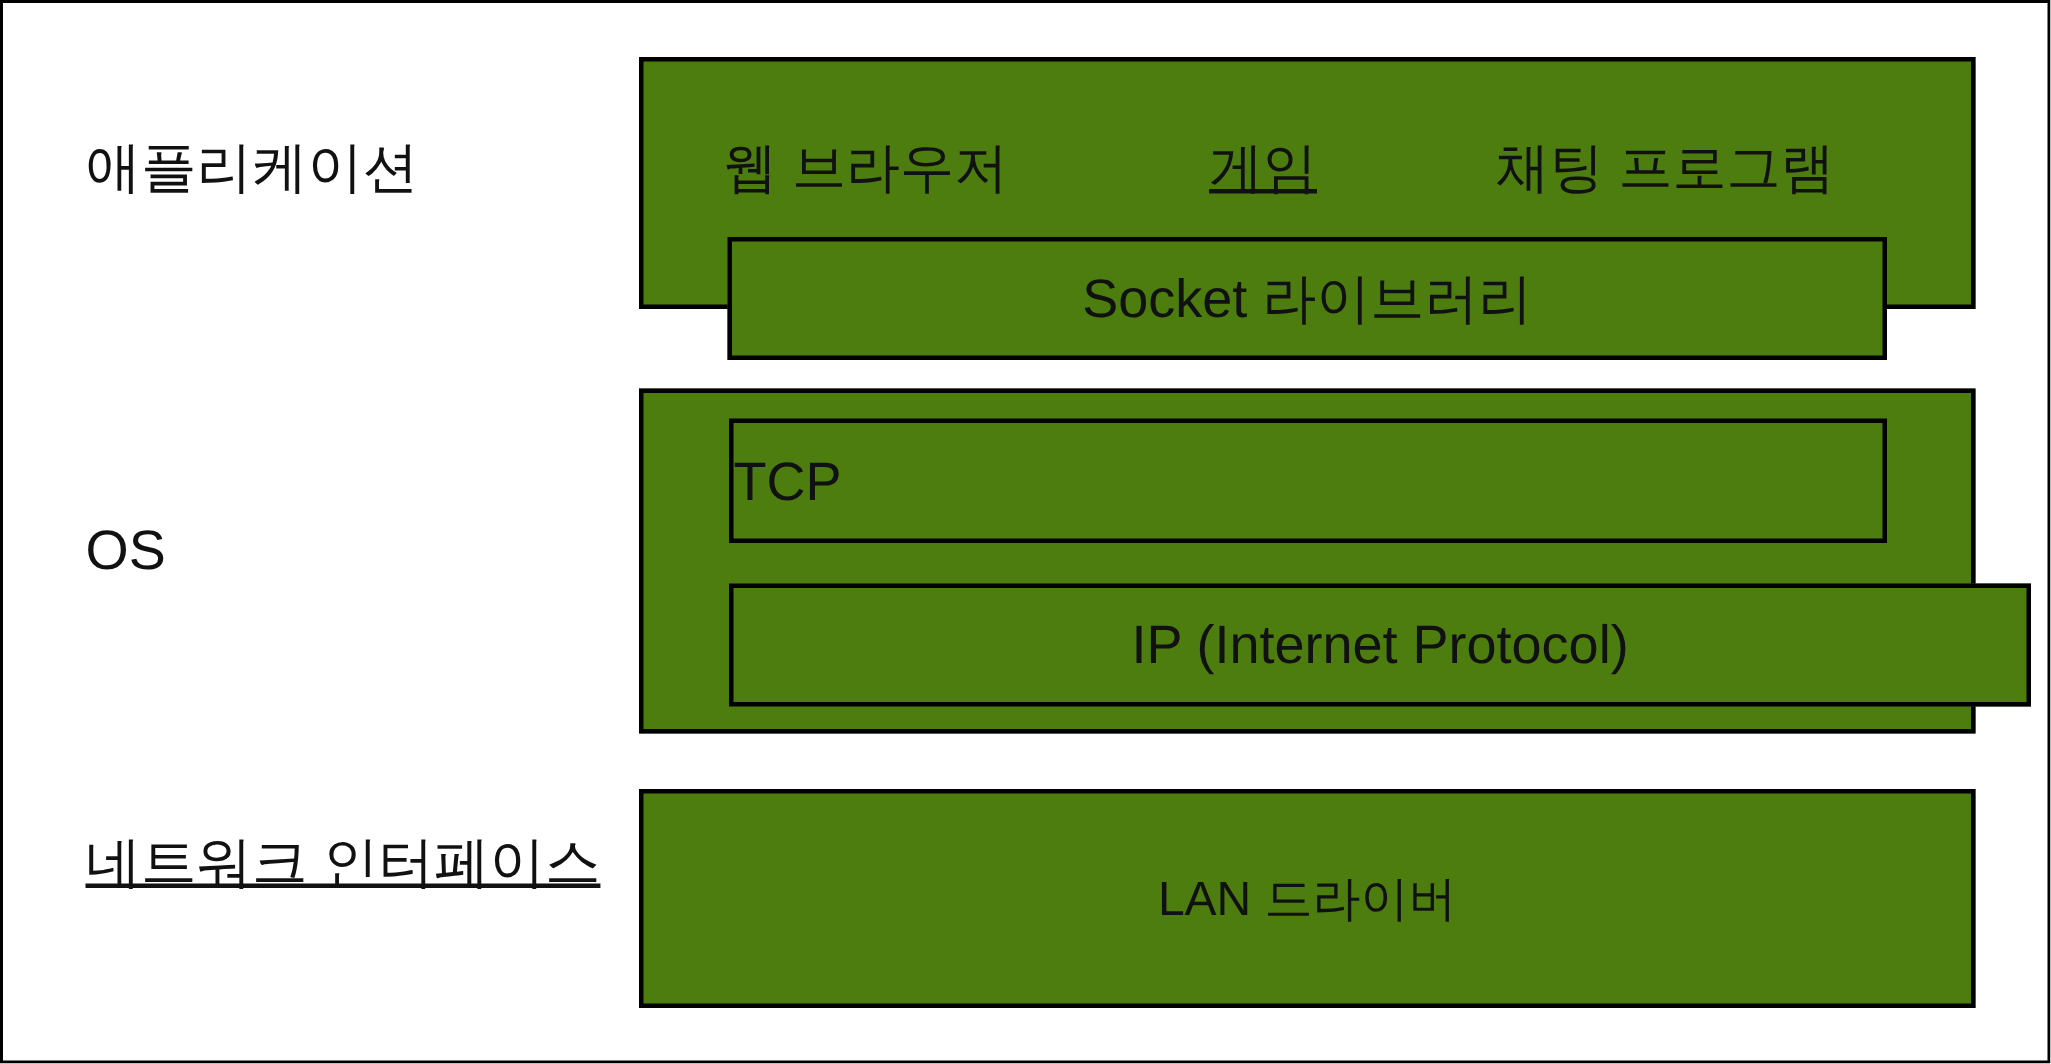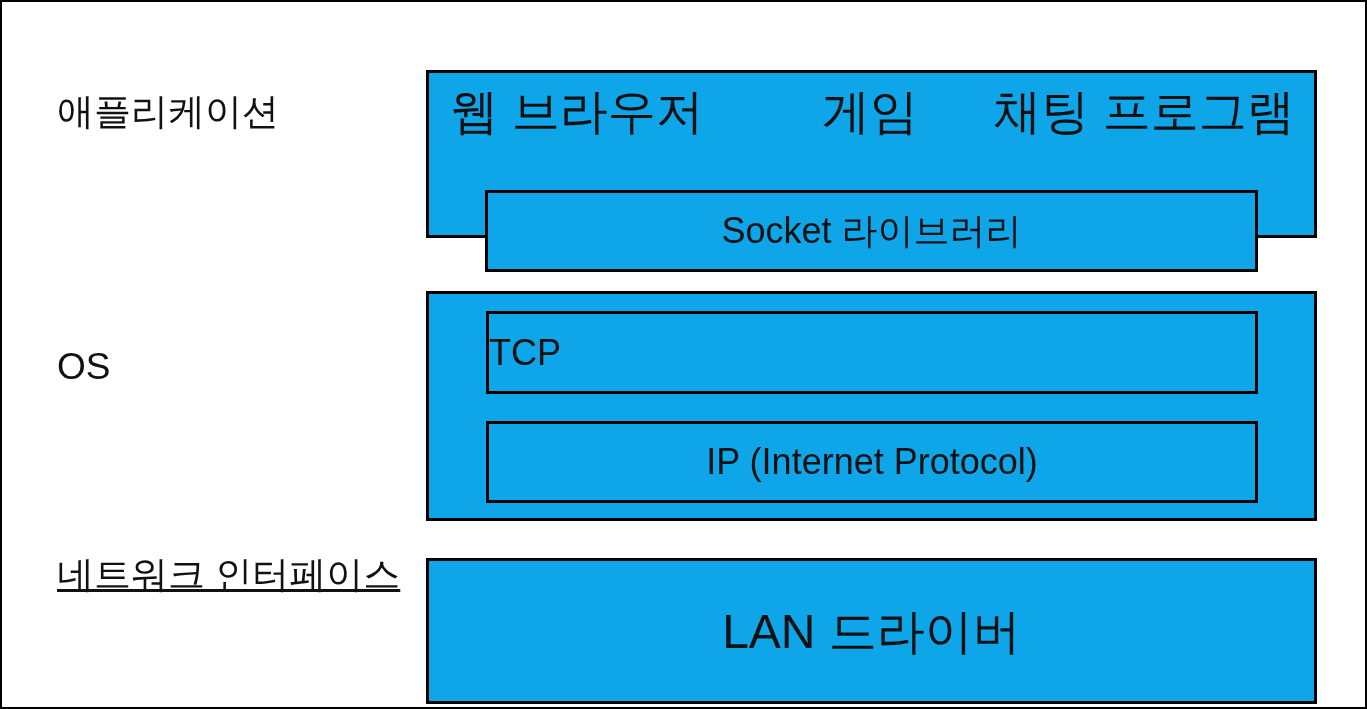--- a/index.html
+++ b/index.html
@@ -28,55 +28,54 @@
     color: #111111;
   }
   .label-application { top: 90px; }
   .label-os          { top: 317px; margin-top: 28px; }
   .label-network     { top: 553px; text-decoration: underline; }
 
   .box {
     position: absolute;
     box-sizing: border-box;
     border: 3px solid #000000;
-    background: #0ea5e9;
-    margin-top: 32px;
+    background: #4d7c0f;
   }
   .app-box    { left: 424px; top: 36px;  width: 891px; height: 168px; z-index: 1; }
   .socket-box { left: 483px; top: 156px; width: 773px; height: 82px;  z-index: 2;
                 display: flex; align-items: center; justify-content: center; }
   .os-box     { left: 424px; top: 257px; width: 891px; height: 230px; z-index: 1; }
   .tcp-box    { left: 484px; top: 277px; width: 772px; height: 83px;  z-index: 2;
                 display: flex; align-items: center; }
-  .ip-box     { left: 484px; top: 387px; width: 772px; height: 82px;  z-index: 2;
+  .ip-box     { left: 484px; top: 387px; width: 868px; height: 82px;  z-index: 2;
                 display: flex; align-items: center; justify-content: center; }
   .ni-box     { left: 424px; top: 524px; width: 891px; height: 146px; z-index: 1;
                 display: flex; flex-direction: column; align-items: center; justify-content: center; }
 
   .app-item {
     position: absolute;
     top: 90px;
     transform: translateX(-50%);
-    font-size: 48px;
+    font-size: 36px;
     line-height: 40px;
     white-space: nowrap;
     z-index: 3;
   }
   .app-item-web  { left: 575px; }
-  .app-item-game { left: 868px; }
-  .app-item-chat { left: 1142px; text-align: center; }
+  .app-item-game { left: 840px; text-decoration: underline; }
+  .app-item-chat { left: 1108px; text-align: center; }
 
   .box-text {
     font-size: 36px;
     line-height: 42px;
     white-space: nowrap;
     color: #111111;
   }
   .ni-line {
-    font-size: 48px;
+    font-size: 32px;
     line-height: 45px;
     white-space: nowrap;
     color: #111111;
   }
 </style>
 </head>
 <body>
 
 <div class="stage">
 

